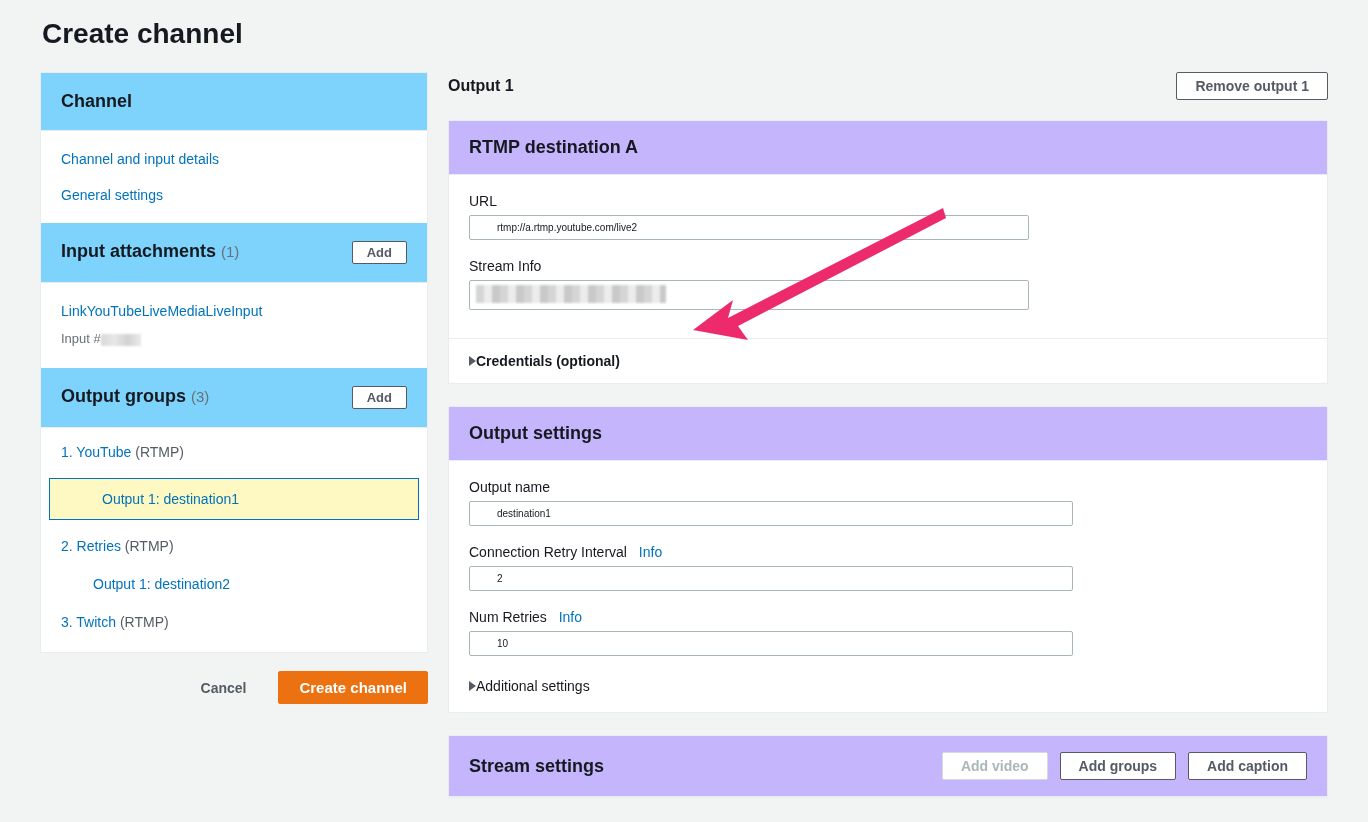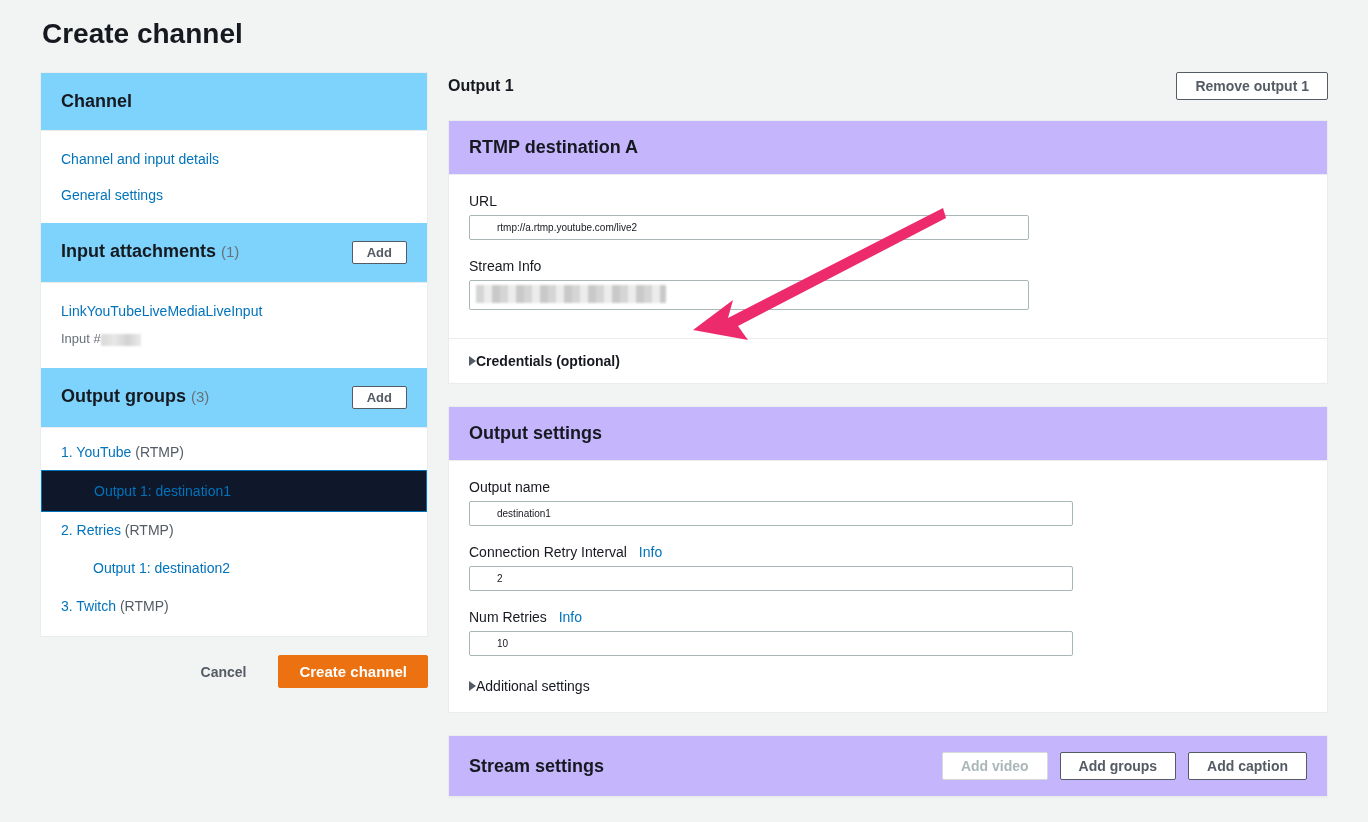--- a/index.html
+++ b/index.html
@@ -74,23 +74,23 @@
     padding: 10px 20px;
   }
   .og-line .num { color: #0073bb; }
   .og-line .type { color: #545b64; }
   .og-child {
     padding: 12px 20px 12px 52px;
     color: #0073bb;
     cursor: pointer;
   }
   .og-child.selected {
-    background: #0f172a;
+    background: #fef9c3;
     border: 1px solid #0073bb;
-    margin: 0;
+    margin: 8px;
   }
   .btn {
     display: inline-block;
     border: 1px solid #545b64;
     background: #fff;
     color: #545b64;
     font-weight: 700;
     padding: 5px 18px;
     border-radius: 2px;
     cursor: pointer;

